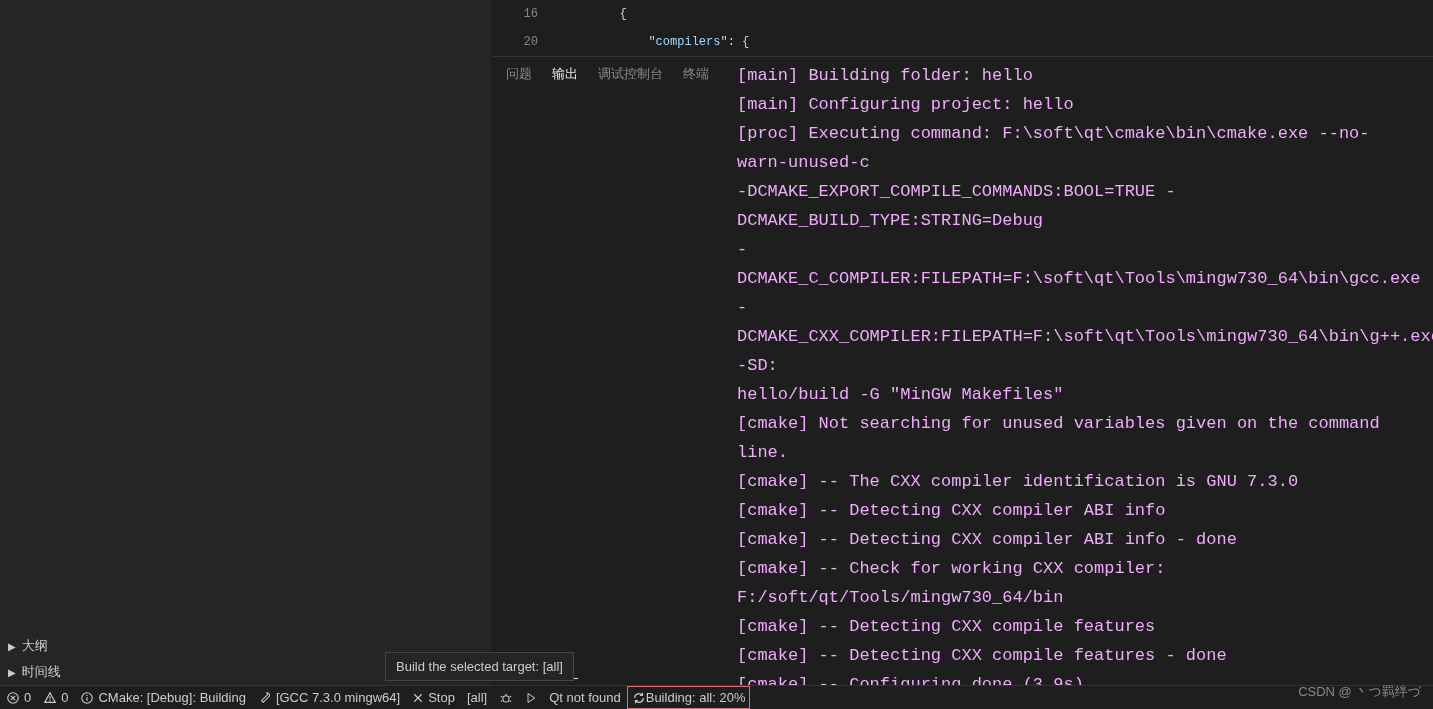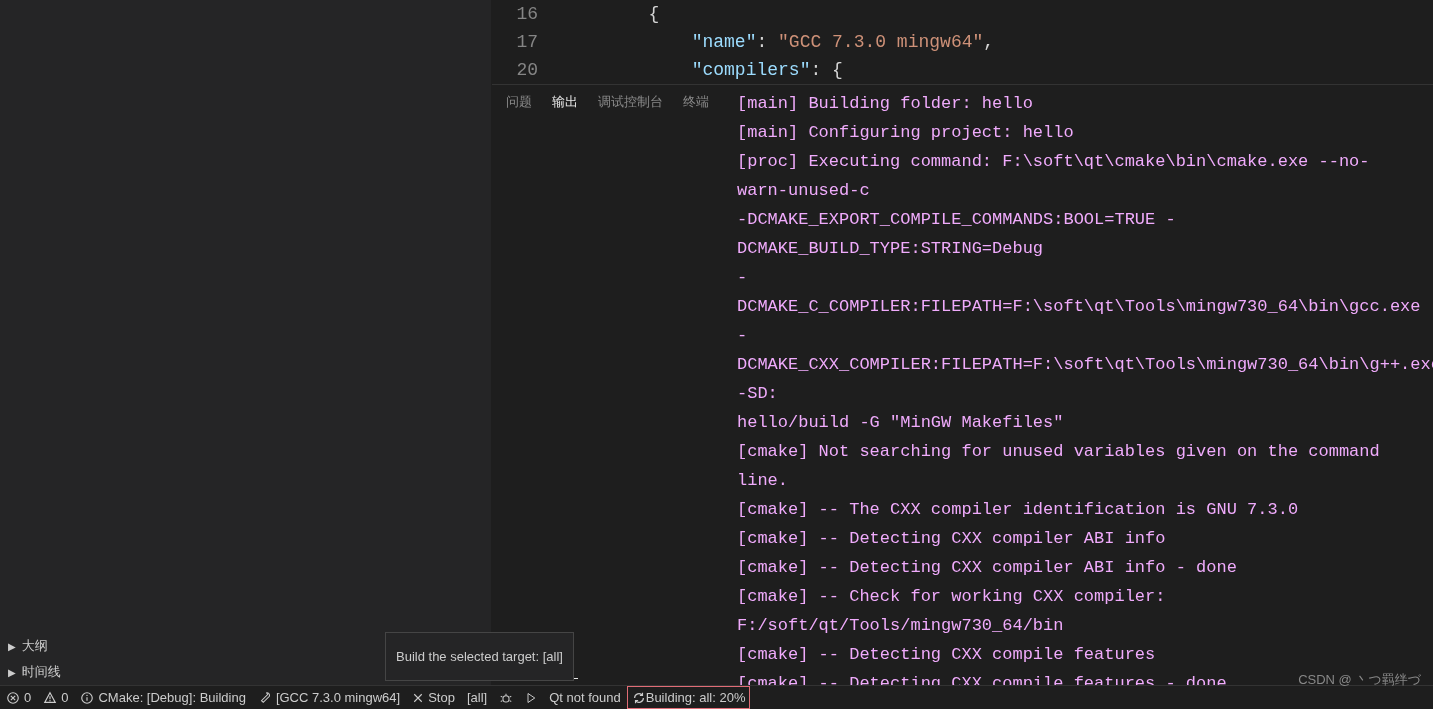--- a/index.html
+++ b/index.html
@@ -39,21 +39,21 @@
 .chev { font-size: 10px; }
 .content {
   flex: 1;
   display: flex;
   flex-direction: column;
   overflow: hidden;
 }
 .editor {
   background: #1e1e1e;
   font-family: Consolas, "Courier New", monospace;
-  font-size: 18px;
+  font-size: 12px;
   line-height: 28px;
   padding-left: 0;
   overflow: hidden;
 }
 .code-line { display: flex; white-space: pre; }
 .gutter {
   width: 70px;
   text-align: right;
   padding-right: 24px;
   color: #858585;
@@ -107,36 +107,36 @@
   height: 100%;
   cursor: pointer;
 }
 .icon { display: inline-flex; }
 .tooltip {
   position: absolute;
   bottom: 28px;
   left: 385px;
   background: #252526;
   border: 1px solid #454545;
-  padding: 16px 10px;
+  padding: 6px 10px;
   font-size: 13px;
   color: #cccccc;
 }
 .highlight-box {
   border: 1px solid #e06c75;
   padding: 0 4px;
   height: 100%;
   display: flex;
   align-items: center;
   gap: 0;
 }
 .watermark {
   position: absolute;
   right: 12px;
-  bottom: 20px;
+  bottom: 8px;
   color: #888;
   font-size: 13px;
 }
 svg { display: block; }
 </style>
 </head>
 <body>
 
 <div class="main-area">
   <div class="sidebar">
@@ -146,21 +146,20 @@
     </div>
     <div class="sidebar-section">
       <span class="chev">▶</span>
       <span>时间线</span>
     </div>
   </div>
 
   <div class="content">
     <div class="editor" id="editor">
         <div class="code-line"><div class="gutter">16</div><div class="code"><span>        </span><span class="brace">{</span></div></div>
-        <div class="code-line"><div class="gutter">17</div><div class="code"><span>            </span><span class="key">"name"</span><span class="punct">: </span><span class="string">"GCC 7.3.0 mingw64"</span><span class="punct">,</span></div></div>
         <div class="code-line"><div class="gutter">20</div><div class="code"><span>            </span><span class="key">"compilers"</span><span class="punct">: </span><span class="brace">{</span></div></div>
       </div>
 
     <div class="panel">
       <div class="panel-tabs">
         <div class="panel-tab">问题</div>
         <div class="panel-tab active">输出</div>
         <div class="panel-tab">调试控制台</div>
         <div class="panel-tab">终端</div>
       </div>

